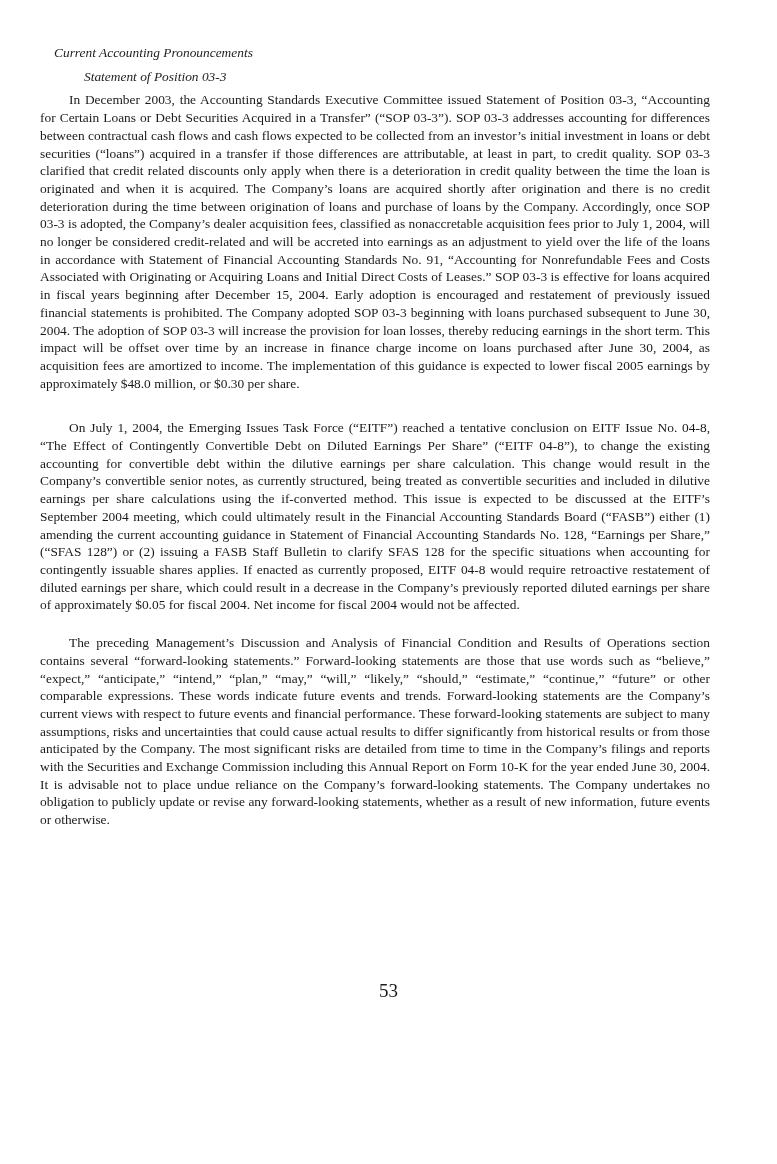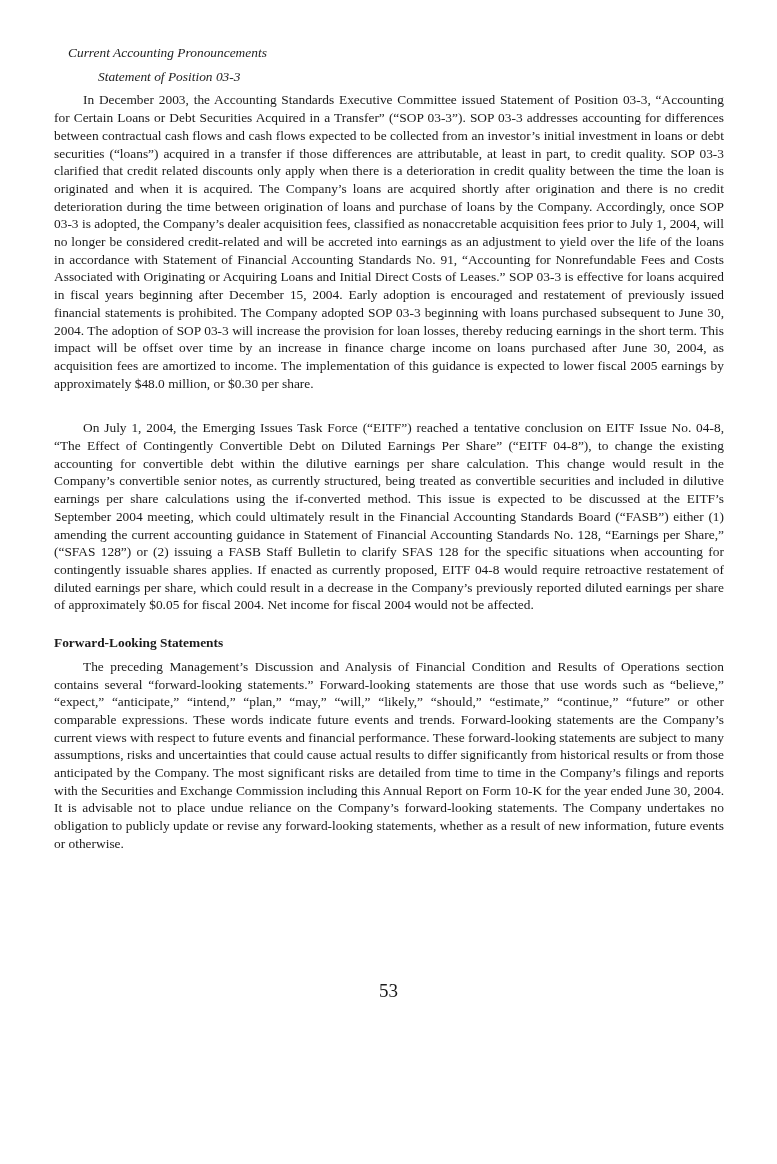--- a/index.html
+++ b/index.html
@@ -10,21 +10,21 @@
     body {
       width: 777px;
       height: 1164px;
       position: relative;
       overflow: hidden;
       font-family: "Liberation Serif", "DejaVu Serif", serif;
       color: #1a1a1a;
     }
     .page {
       position: absolute;
-      left: 54px;
+      left: 40px;
       top: 44px;
       width: 670px;
       font-size: 13.4px;
       line-height: 17.7px;
     }
     .section-heading-italic {
       font-style: italic;
       margin: 0 0 6px 14px;
       color: #222;
     }
@@ -65,18 +65,17 @@
 
   <p class="body">In December 2003, the Accounting Standards Executive Committee issued Statement of Position 03-3, “Accounting for Certain Loans or Debt Securities Acquired in a Transfer” (“SOP 03-3”). SOP 03-3 addresses accounting for differences between contractual cash flows and cash flows expected to be collected from an investor’s initial investment in loans or debt securities (“loans”) acquired in a transfer if those differences are attributable, at least in part, to credit quality. SOP 03-3 clarified that credit related discounts only apply when there is a deterioration in credit quality between the time the loan is originated and when it is acquired. The Company’s loans are acquired shortly after origination and there is no credit deterioration during the time between origination of loans and purchase of loans by the Company. Accordingly, once SOP 03-3 is adopted, the Company’s dealer acquisition fees, classified as nonaccretable acquisition fees prior to July 1, 2004, will no longer be considered credit-related and will be accreted into earnings as an adjustment to yield over the life of the loans in accordance with Statement of Financial Accounting Standards No. 91, “Accounting for Nonrefundable Fees and Costs Associated with Originating or Acquiring Loans and Initial Direct Costs of Leases.” SOP 03-3 is effective for loans acquired in fiscal years beginning after December 15, 2004. Early adoption is encouraged and restatement of previously issued financial statements is prohibited. The Company adopted SOP 03-3 beginning with loans purchased subsequent to June 30, 2004. The adoption of SOP 03-3 will increase the provision for loan losses, thereby reducing earnings in the short term. This impact will be offset over time by an increase in finance charge income on loans purchased after June 30, 2004, as acquisition fees are amortized to income. The implementation of this guidance is expected to lower fiscal 2005 earnings by approximately $48.0 million, or $0.30 per share.</p>
 
   <div class="gap-large"></div>
 
 
   <p class="body">On July 1, 2004, the Emerging Issues Task Force (“EITF”) reached a tentative conclusion on EITF Issue No. 04-8, “The Effect of Contingently Convertible Debt on Diluted Earnings Per Share” (“EITF 04-8”), to change the existing accounting for convertible debt within the dilutive earnings per share calculation. This change would result in the Company’s convertible senior notes, as currently structured, being treated as convertible securities and included in dilutive earnings per share calculations using the if-converted method. This issue is expected to be discussed at the EITF’s September 2004 meeting, which could ultimately result in the Financial Accounting Standards Board (“FASB”) either (1) amending the current accounting guidance in Statement of Financial Accounting Standards No. 128, “Earnings per Share,” (“SFAS 128”) or (2) issuing a FASB Staff Bulletin to clarify SFAS 128 for the specific situations when accounting for contingently issuable shares applies. If enacted as currently proposed, EITF 04-8 would require retroactive restatement of diluted earnings per share, which could result in a decrease in the Company’s previously reported diluted earnings per share of approximately $0.05 for fiscal 2004. Net income for fiscal 2004 would not be affected.</p>
 
   <div class="gap-medium"></div>
 
-  <div class="bold-heading">Forward-Looking Statements</div>
 
   <p class="body">The preceding Management’s Discussion and Analysis of Financial Condition and Results of Operations section contains several “forward-looking statements.” Forward-looking statements are those that use words such as “believe,” “expect,” “anticipate,” “intend,” “plan,” “may,” “will,” “likely,” “should,” “estimate,” “continue,” “future” or other comparable expressions. These words indicate future events and trends. Forward-looking statements are the Company’s current views with respect to future events and financial performance. These forward-looking statements are subject to many assumptions, risks and uncertainties that could cause actual results to differ significantly from historical results or from those anticipated by the Company. The most significant risks are detailed from time to time in the Company’s filings and reports with the Securities and Exchange Commission including this Annual Report on Form 10-K for the year ended June 30, 2004. It is advisable not to place undue reliance on the Company’s forward-looking statements. The Company undertakes no obligation to publicly update or revise any forward-looking statements, whether as a result of new information, future events or otherwise.</p>
 </div>
 
 <div class="page-number">53</div>
 
 </body></html>

